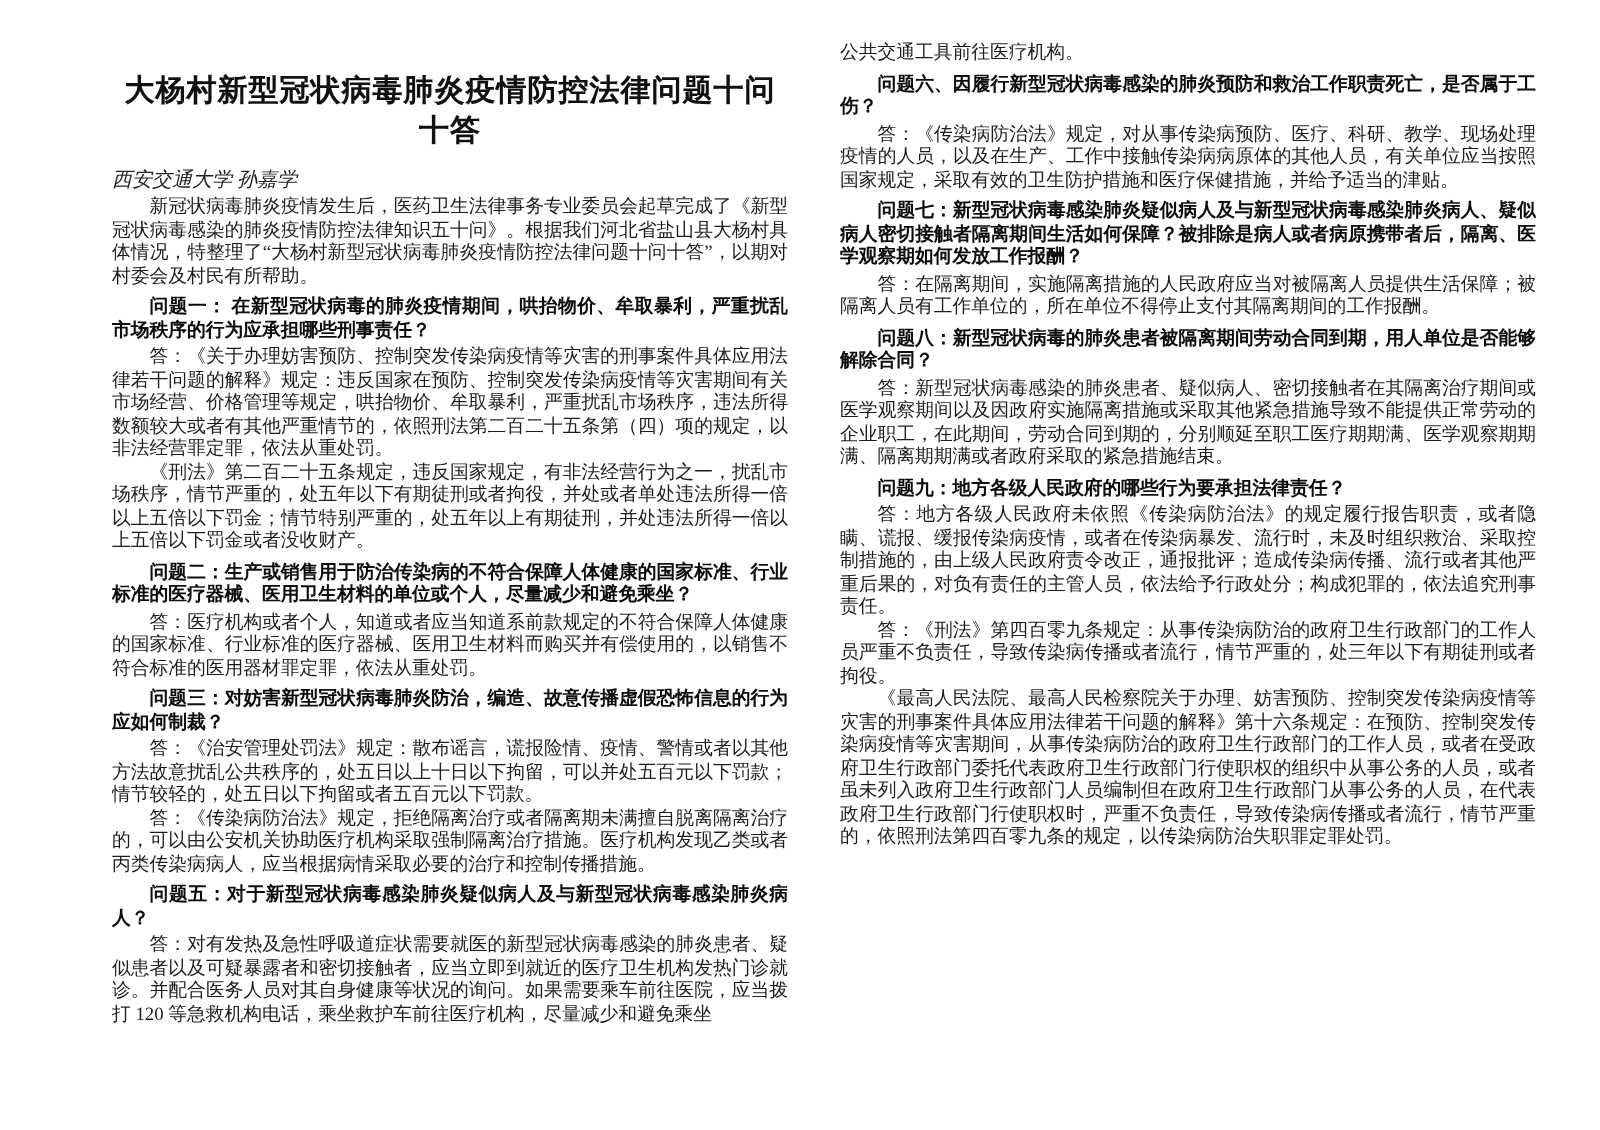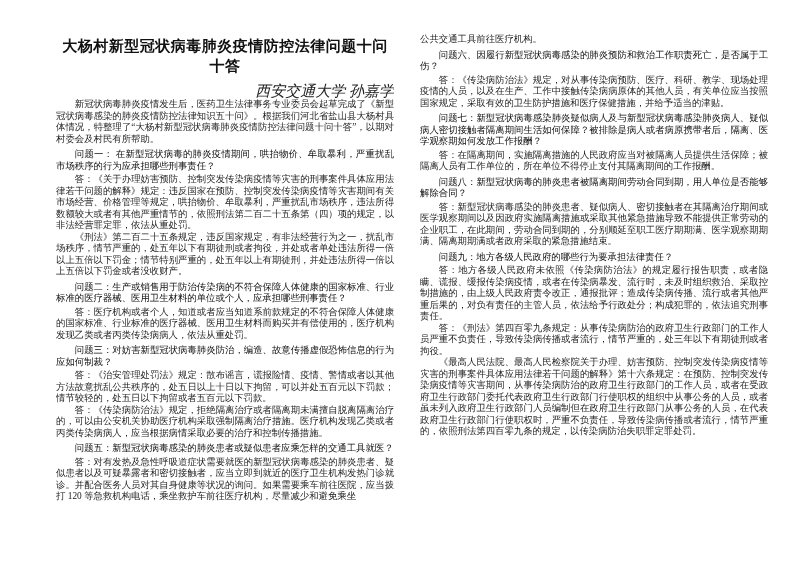--- a/index.html
+++ b/index.html
@@ -29,67 +29,67 @@
     margin: 36px 0 0 0;
     font-size: 15px;
     line-height: 20px;
     font-weight: bold;
     text-align: center;
     color: #111111;
     letter-spacing: 0.5px;
   }
   .author-line {
     margin-top: 9px;
-    font-size: 15px;
+    font-size: 10px;
     line-height: 12px;
-    text-align: right;
+    text-align: left;
     font-style: italic;
     color: #222222;
   }
   .para {
     margin: 0;
     font-size: 9.4px;
     line-height: 11.5px;
     text-align: justify;
     text-indent: 2em;
     color: #1c1c1c;
   }
   .intro { margin-top: 2px; }
   .q-head {
     margin: 4px 0 2px 0;
-    font-weight: normal;
+    font-weight: bold;
     color: #0d0d0d;
   }
   .no-indent { text-indent: 0; }
-  .first-block { margin-top: 34px; }
+  .first-block { margin-top: 22px; }
 </style>
 </head>
 <body>
 
 <div class="canvas">
 
   <div class="page page-left">
     <h1 class="doc-title">大杨村新型冠状病毒肺炎疫情防控法律问题十问十答</h1>
     <div class="author-line">西安交通大学  孙嘉学</div>
 
     <p class="para intro">新冠状病毒肺炎疫情发生后，医药卫生法律事务专业委员会起草完成了《新型冠状病毒感染的肺炎疫情防控法律知识五十问》。根据我们河北省盐山县大杨村具体情况，特整理了“大杨村新型冠状病毒肺炎疫情防控法律问题十问十答”，以期对村委会及村民有所帮助。</p>
 
     <p class="para q-head">问题一： 在新型冠状病毒的肺炎疫情期间，哄抬物价、牟取暴利，严重扰乱市场秩序的行为应承担哪些刑事责任？</p>
     <p class="para">答：《关于办理妨害预防、控制突发传染病疫情等灾害的刑事案件具体应用法律若干问题的解释》规定：违反国家在预防、控制突发传染病疫情等灾害期间有关市场经营、价格管理等规定，哄抬物价、牟取暴利，严重扰乱市场秩序，违法所得数额较大或者有其他严重情节的，依照刑法第二百二十五条第（四）项的规定，以非法经营罪定罪，依法从重处罚。</p>
     <p class="para">《刑法》第二百二十五条规定，违反国家规定，有非法经营行为之一，扰乱市场秩序，情节严重的，处五年以下有期徒刑或者拘役，并处或者单处违法所得一倍以上五倍以下罚金；情节特别严重的，处五年以上有期徒刑，并处违法所得一倍以上五倍以下罚金或者没收财产。</p>
 
-    <p class="para q-head">问题二：生产或销售用于防治传染病的不符合保障人体健康的国家标准、行业标准的医疗器械、医用卫生材料的单位或个人，应承担哪些刑事责任？</p>
-    <p class="para">答：医疗机构或者个人，知道或者应当知道系前款规定的不符合保障人体健康的国家标准、行业标准的医疗器械、医用卫生材料而购买并有偿使用的，医疗机构发现乙类或者丙类传染病病人，依法从重处罚。</p>
+    <p class="para q-head">问题二：生产或销售用于防治传染病的不符合保障人体健康的国家标准、行业标准的医疗器械、医用卫生材料的单位或个人，尽量减少和避免乘坐？</p>
+    <p class="para">答：医疗机构或者个人，知道或者应当知道系前款规定的不符合保障人体健康的国家标准、行业标准的医疗器械、医用卫生材料而购买并有偿使用的，以销售不符合标准的医用器材罪定罪，依法从重处罚。</p>
 
     <p class="para q-head">问题三：对妨害新型冠状病毒肺炎防治，编造、故意传播虚假恐怖信息的行为应如何制裁？</p>
     <p class="para">答：《治安管理处罚法》规定：散布谣言，谎报险情、疫情、警情或者以其他方法故意扰乱公共秩序的，处五日以上十日以下拘留，可以并处五百元以下罚款；情节较轻的，处五日以下拘留或者五百元以下罚款。</p>
 
     <p class="para">答：《传染病防治法》规定，拒绝隔离治疗或者隔离期未满擅自脱离隔离治疗的，可以由公安机关协助医疗机构采取强制隔离治疗措施。医疗机构发现乙类或者丙类传染病病人，应当根据病情采取必要的治疗和控制传播措施。</p>
 
-    <p class="para q-head">问题五：新型冠状病毒感染的肺炎患者或疑似患者应乘怎样的交通工具就医？</p>
+    <p class="para q-head">问题五：对于新型冠状病毒感染肺炎疑似病人及与新型冠状病毒感染肺炎病人？</p>
     <p class="para">答：对有发热及急性呼吸道症状需要就医的新型冠状病毒感染的肺炎患者、疑似患者以及可疑暴露者和密切接触者，应当立即到就近的医疗卫生机构发热门诊就诊。并配合医务人员对其自身健康等状况的询问。如果需要乘车前往医院，应当拨打 120 等急救机构电话，乘坐救护车前往医疗机构，尽量减少和避免乘坐</p>
   </div>
 
   <div class="page page-right">
     <p class="para no-indent first-block">公共交通工具前往医疗机构。</p>
 
     <p class="para q-head">问题六、因履行新型冠状病毒感染的肺炎预防和救治工作职责死亡，是否属于工伤？</p>
     <p class="para">答：《传染病防治法》规定，对从事传染病预防、医疗、科研、教学、现场处理疫情的人员，以及在生产、工作中接触传染病病原体的其他人员，有关单位应当按照国家规定，采取有效的卫生防护措施和医疗保健措施，并给予适当的津贴。</p>
 
     <p class="para q-head">问题七：新型冠状病毒感染肺炎疑似病人及与新型冠状病毒感染肺炎病人、疑似病人密切接触者隔离期间生活如何保障？被排除是病人或者病原携带者后，隔离、医学观察期如何发放工作报酬？</p>

